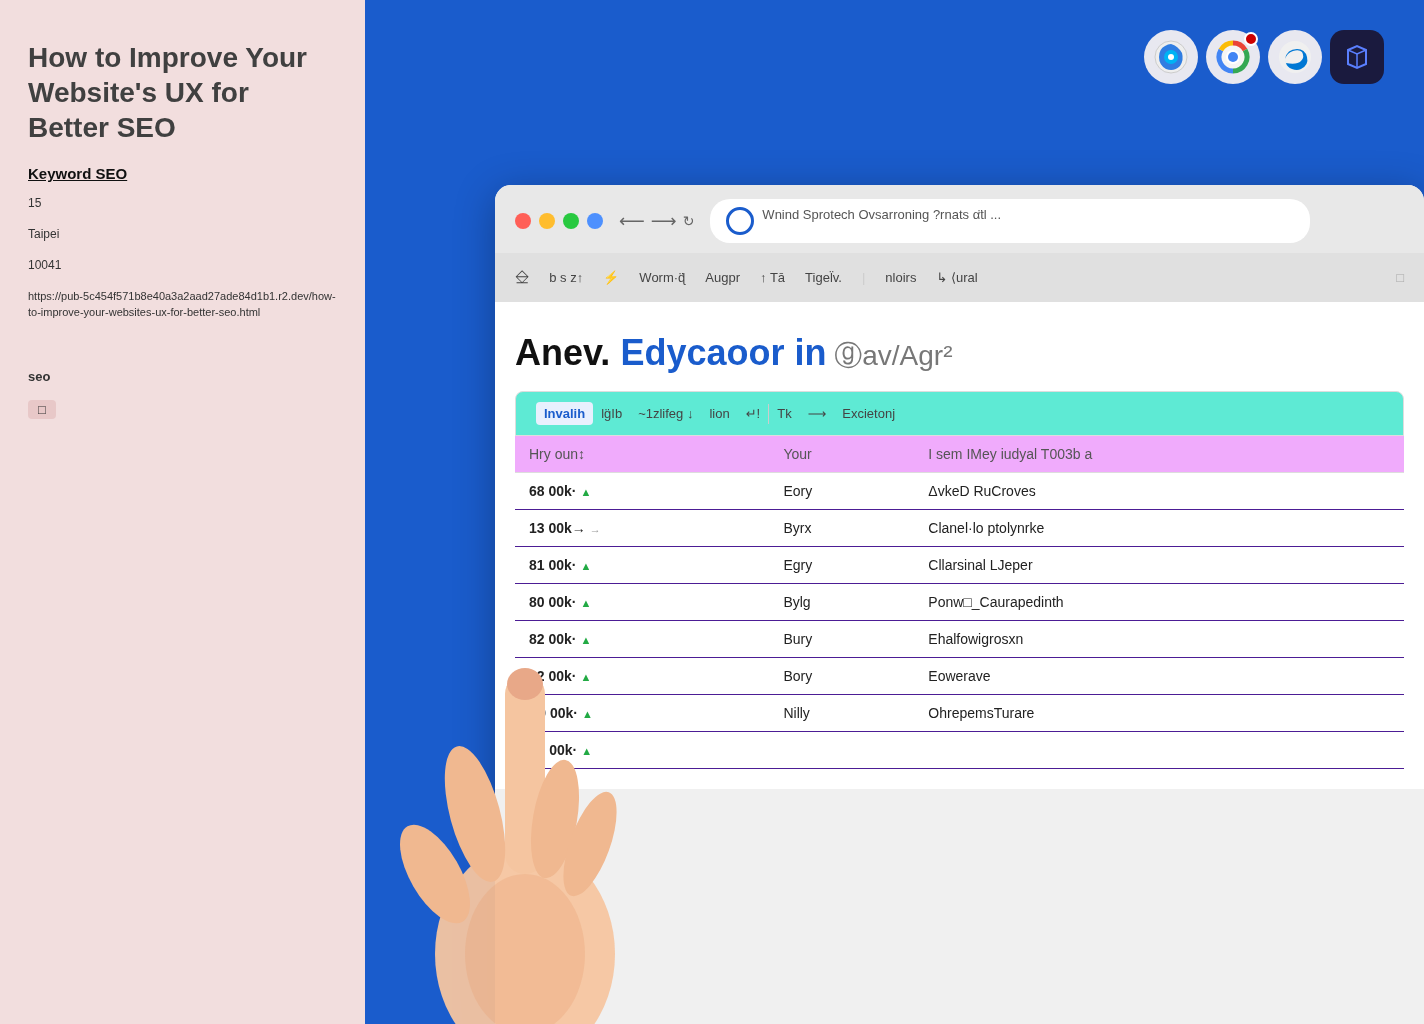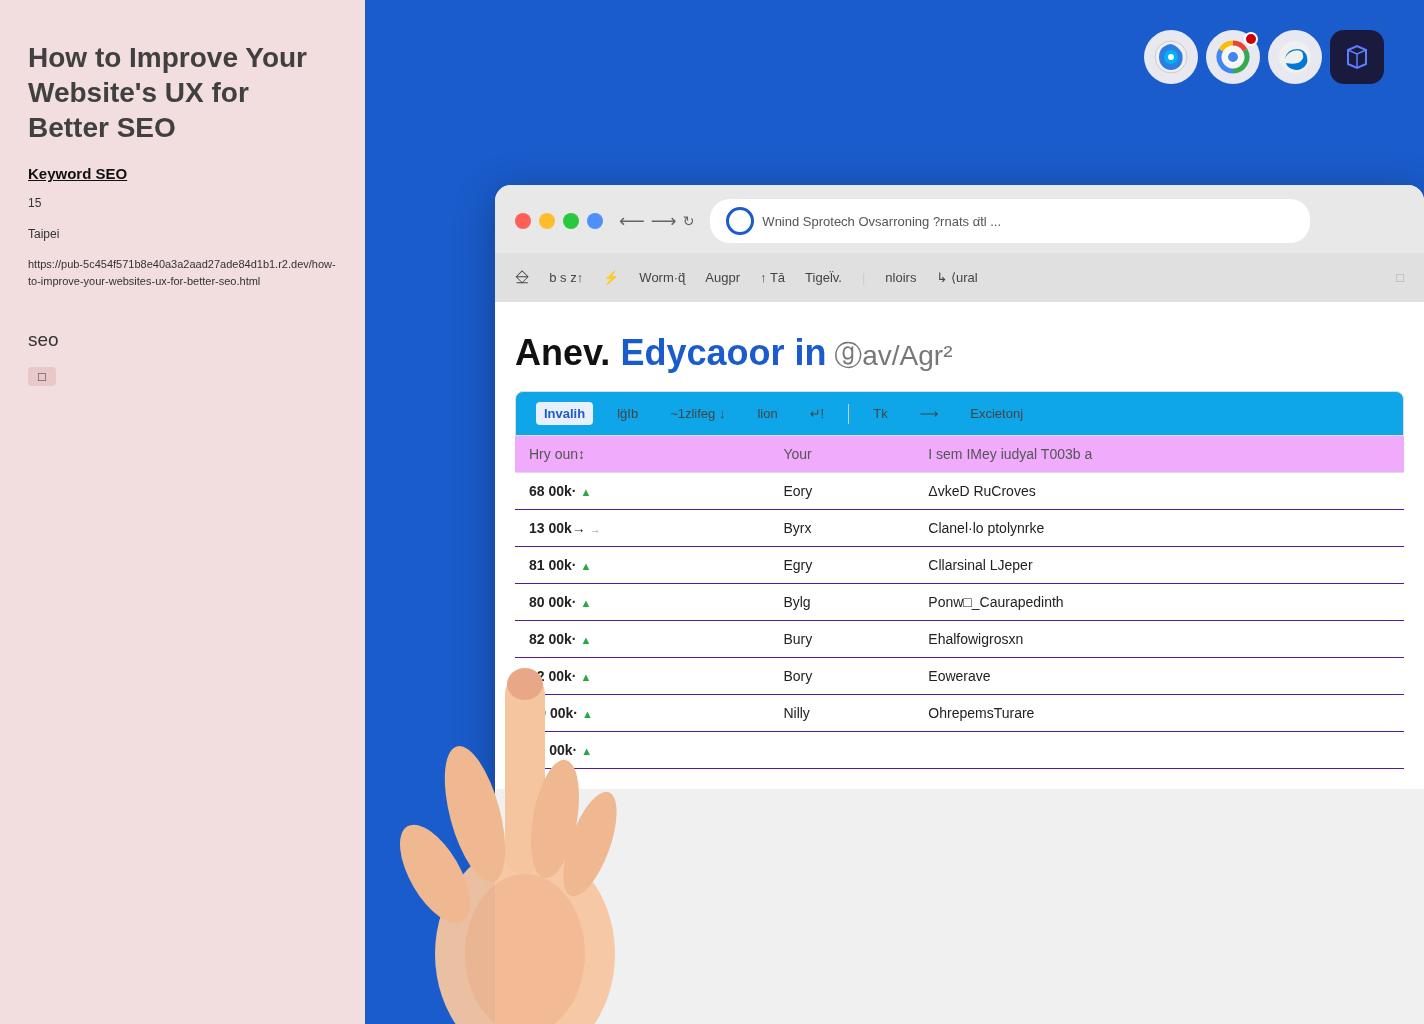--- a/index.html
+++ b/index.html
@@ -39,23 +39,24 @@
       color: #333;
       line-height: 1.6;
     }
     .left-panel .url-text {
       font-size: 11px;
       color: #333;
       word-break: break-all;
       line-height: 1.5;
     }
     .left-panel .tag {
-      font-size: 19px;
+      font-size: 13px;
       color: #333;
-      margin-top: 28px;
+      margin-top: 36px;
+      font-weight: bold;
     }
     .left-panel .tag-box {
       display: inline-block;
       background: #e8c8c8;
       border-radius: 4px;
       padding: 2px 10px;
       font-size: 13px;
       color: #333;
     }
 
@@ -126,21 +127,21 @@
       align-items: center;
       color: #666;
       font-size: 18px;
     }
     .address-bar {
       flex: 1;
       background: #fff;
       border-radius: 20px;
       padding: 8px 16px;
       display: flex;
-      align-items: center;
+      align-items: flex-start;
       gap: 8px;
       font-size: 14px;
       color: #333;
       max-width: 600px;
     }
     .address-circle {
       width: 28px;
       height: 28px;
       border-radius: 50%;
       border: 3px solid #1a5ccc;
@@ -178,27 +179,26 @@
     }
     .content-title {
       font-size: 36px;
       font-weight: 700;
       color: #1a5ccc;
       margin-bottom: 16px;
     }
 
     
     .table-toolbar {
-      background: #0ea5e9;
+      background: #5eead4;
       border: 1px solid #ddd;
       border-radius: 8px 8px 0 0;
       padding: 10px 20px;
       display: flex;
       align-items: center;
-      gap: 16px;
       font-size: 13px;
       color: #444;
     }
     .toolbar-item { padding: 4px 8px; cursor: pointer; }
     .toolbar-separator { width: 1px; height: 20px; background: #ccc; }
 
     
     .data-table {
       width: 100%;
       border-collapse: collapse;
@@ -232,20 +232,21 @@
     }
   </style>
 </head>
 <body>
 
 <div class="left-panel">
   <h1 class="main-title">How to Improve Your Website's UX for Better SEO</h1>
   <div class="keyword-label">Keyword SEO</div>
   <div class="meta-text">15</div>
   <div class="meta-text">Taipei</div>
+  <div class="meta-text">10041</div>
   <div class="url-text">https://pub-5c454f571b8e40a3a2aad27ade84d1b1.r2.dev/how-to-improve-your-websites-ux-for-better-seo.html</div>
   <div class="tag">
     <span>seo</span>
   </div>
   <div style="margin-top:4px;">
     <span class="tag-box">□</span>
   </div>
 </div>
 
 <div class="right-panel">

